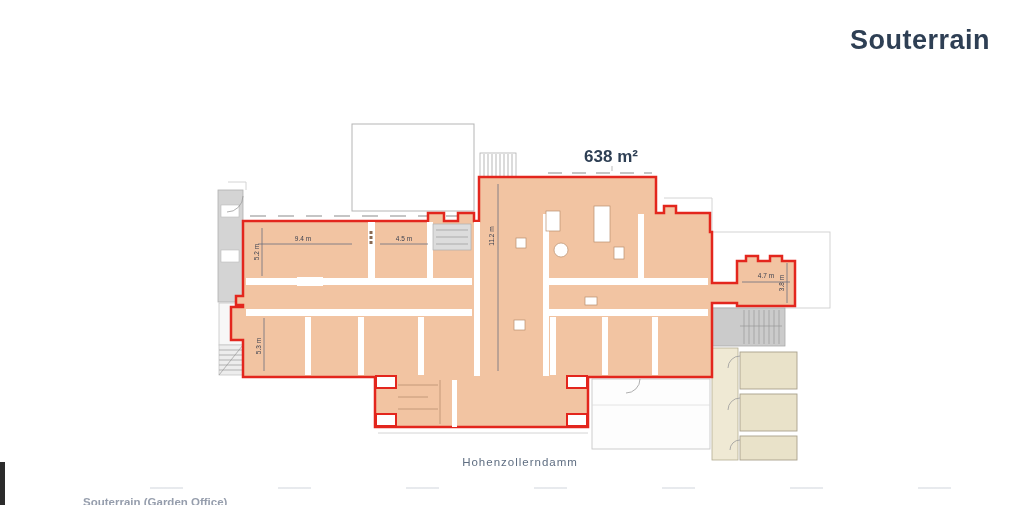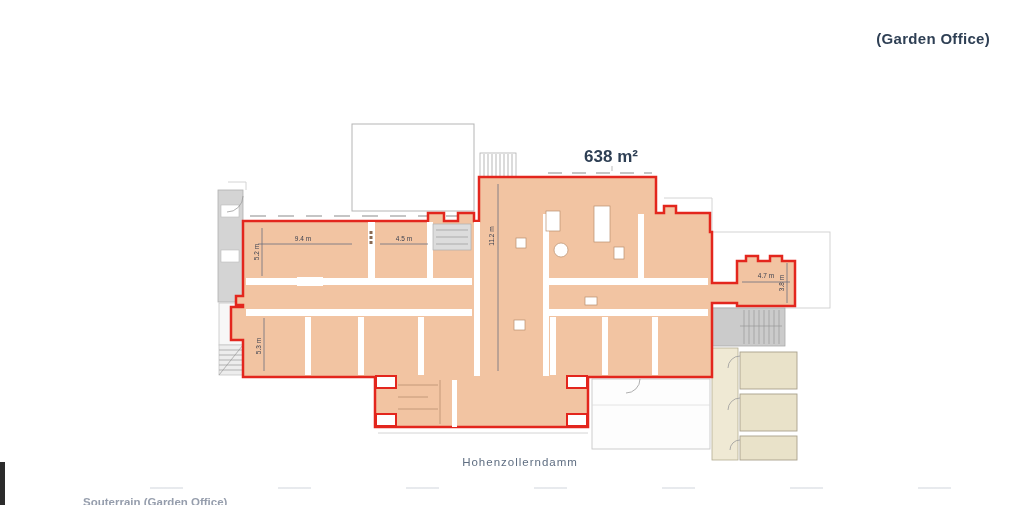--- a/index.html
+++ b/index.html
@@ -185,20 +185,20 @@
 
       <line class="dim-line" x1="264" y1="318" x2="264" y2="371"></line>
       <text class="dim-text" x="261" y="346" text-anchor="middle" transform="rotate(-90 261 346)">5.3 m</text>
     </g>
 
     <text class="area-text" x="611" y="162" text-anchor="middle">638 m²</text>
     <text class="street-text" x="520" y="466" text-anchor="middle">Hohenzollerndamm</text>
   </svg>
 
   <div class="title-block">
-    <div class="title-sub">(Garden Office)</div>
+    <div class="title-main">Souterrain</div>
   </div>
 
   <div class="edge-bar"></div>
   <div class="footer-dashes"></div>
   <div class="footer-clip">Souterrain (Garden Office)</div>
 
 </div>
 
 </body></html>

